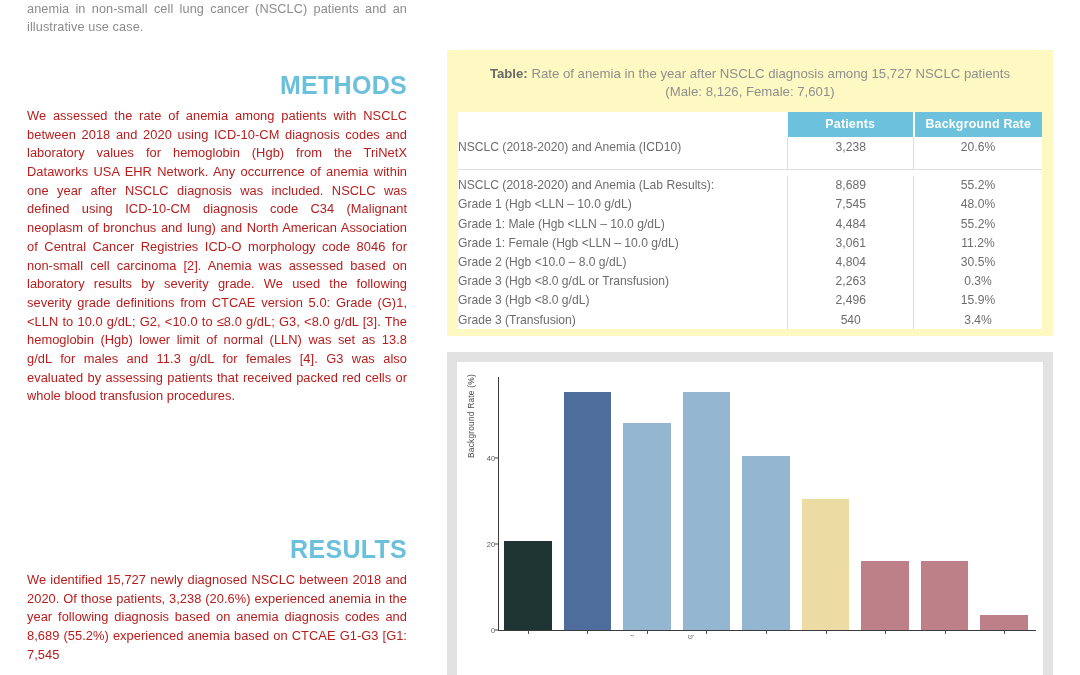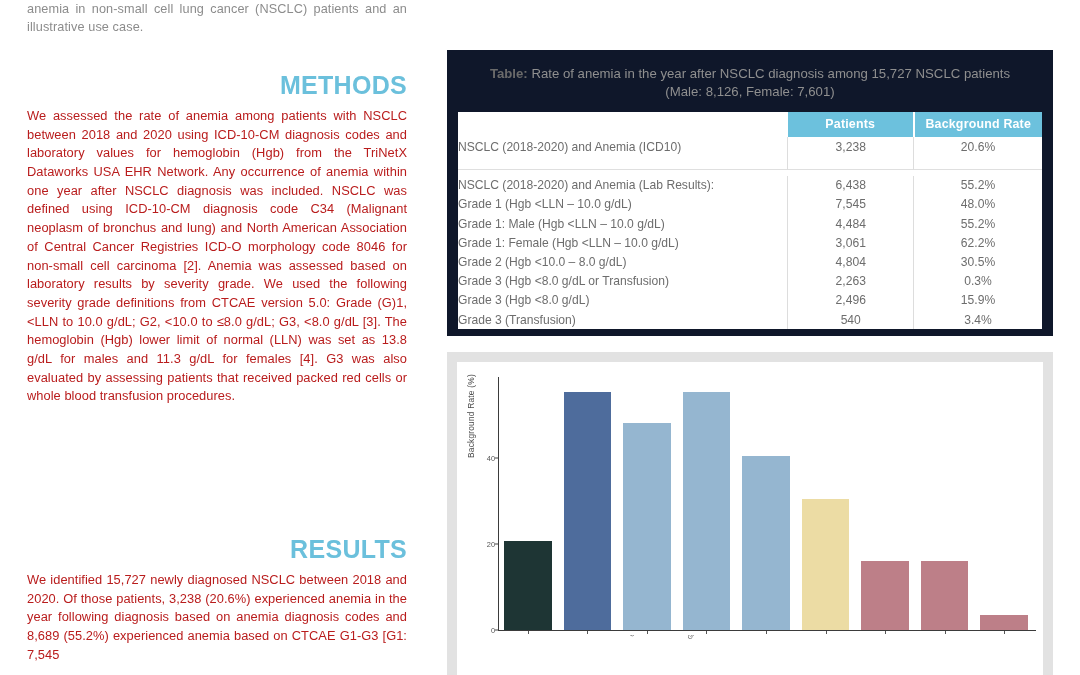--- a/index.html
+++ b/index.html
@@ -55,21 +55,21 @@
     letter-spacing: 0.05px;
   }
 
   
   #table-panel {
     position: absolute;
     left: 447px;
     top: 50px;
     width: 606px;
     height: 286px;
-    background: #0f172a;
+    background: #fef9c3;
     box-sizing: border-box;
     padding: 12px 11px 11px 11px;
   }
   #table-caption {
     font-size: 13.2px;
     color: #8f8f8f;
     text-align: center;
     line-height: 1.33;
     margin: 3px 14px 12px 14px;
   }
@@ -262,37 +262,37 @@
         <tr class="spacer-row">
           <td class="label-cell"></td>
           <td class="num-cell"></td>
           <td class="num-cell"></td>
         </tr>
         <tr class="sep-row">
           <td colspan="3"></td>
         </tr>
         <tr>
           <td class="label-cell">NSCLC (2018-2020) and Anemia (Lab Results):</td>
-          <td class="num-cell">6,438</td>
+          <td class="num-cell">8,689</td>
           <td class="num-cell">55.2%</td>
         </tr>
         <tr>
           <td class="label-cell ind1">Grade 1 (Hgb &lt;LLN – 10.0 g/dL)</td>
           <td class="num-cell">7,545</td>
           <td class="num-cell">48.0%</td>
         </tr>
         <tr>
           <td class="label-cell ind2">Grade 1: Male (Hgb &lt;LLN – 10.0 g/dL)</td>
           <td class="num-cell">4,484</td>
           <td class="num-cell">55.2%</td>
         </tr>
         <tr>
           <td class="label-cell ind2">Grade 1: Female (Hgb &lt;LLN – 10.0 g/dL)</td>
           <td class="num-cell">3,061</td>
-          <td class="num-cell">62.2%</td>
+          <td class="num-cell">11.2%</td>
         </tr>
         <tr>
           <td class="label-cell ind1">Grade 2 (Hgb &lt;10.0 – 8.0 g/dL)</td>
           <td class="num-cell">4,804</td>
           <td class="num-cell">30.5%</td>
         </tr>
         <tr>
           <td class="label-cell ind1">Grade 3 (Hgb &lt;8.0 g/dL or Transfusion)</td>
           <td class="num-cell">2,263</td>
           <td class="num-cell">0.3%</td>

